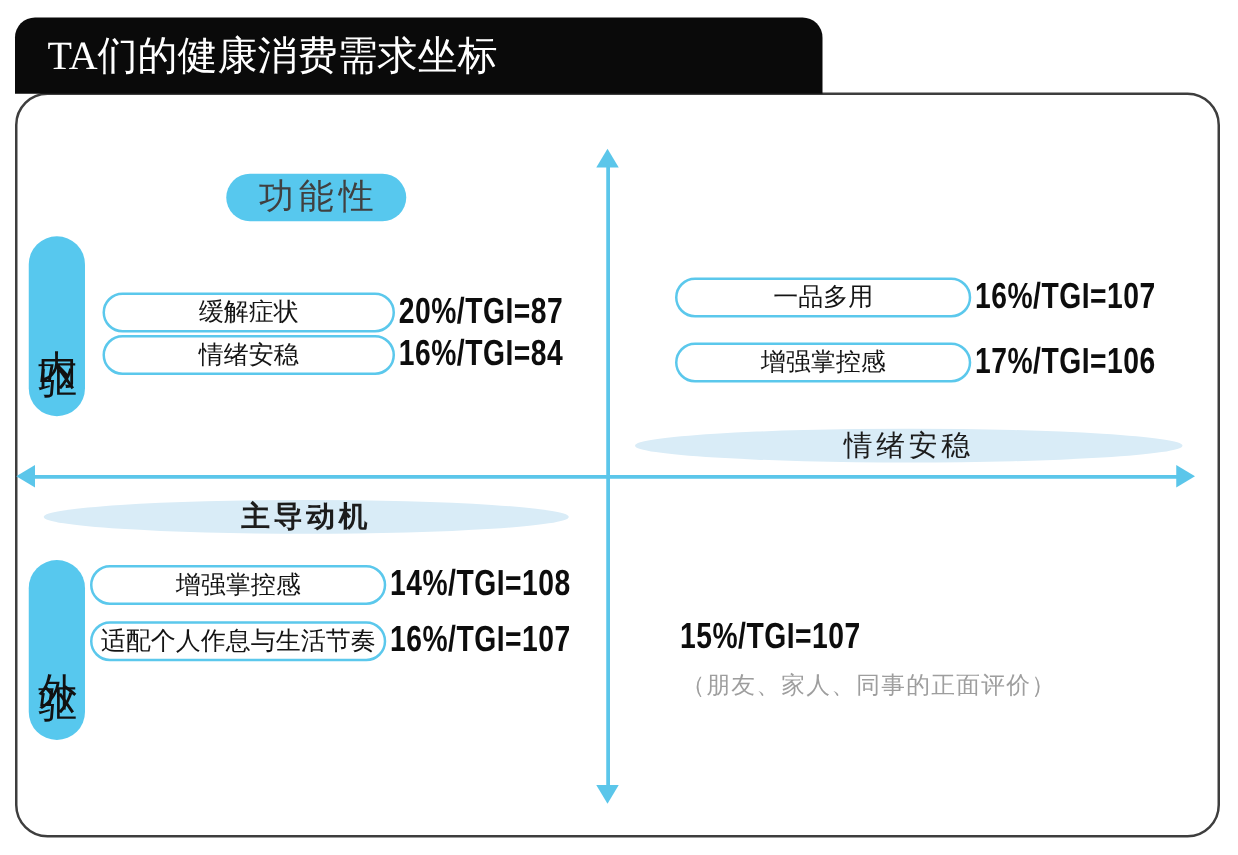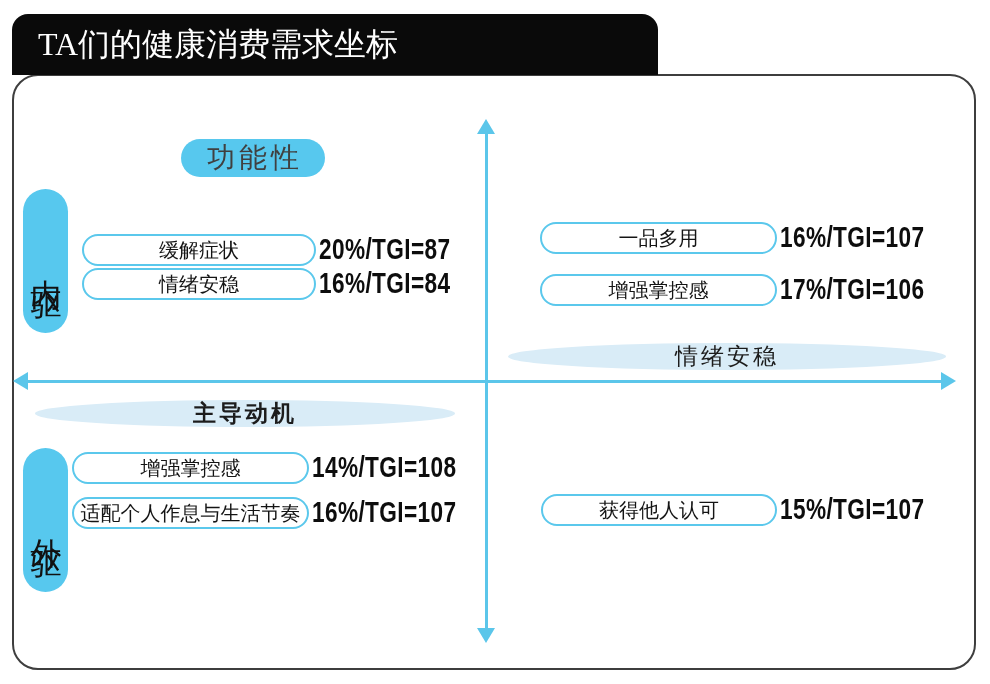--- a/index.html
+++ b/index.html
@@ -136,18 +136,18 @@
       <div class="val">14%/TGI=108</div>
     </div>
     <div class="item-row">
       <div class="pill">适配个人作息与生活节奏</div>
       <div class="val">16%/TGI=107</div>
     </div>
   </div>
 
   <div class="q" id="q-br">
     <div class="item-row">
-      <div class="pill">获得他人认可</div>
       <div class="val">15%/TGI=107</div>
     </div>
+    <div class="note">（朋友、家人、同事的正面评价）</div>
   </div>
 
 </div>
 
 </body></html>

